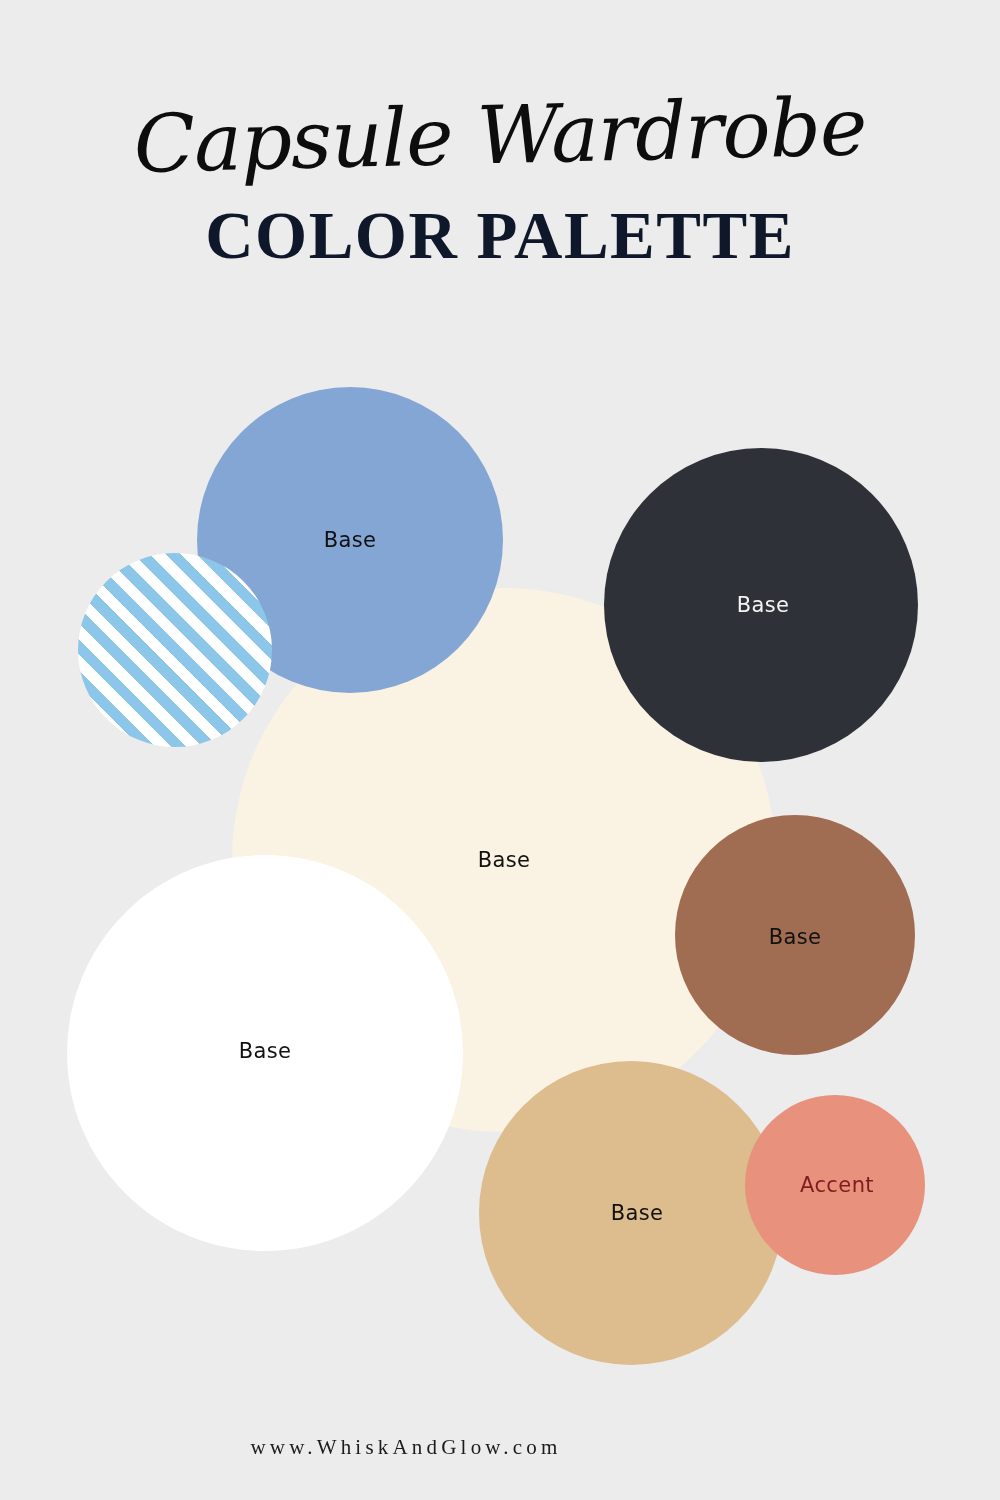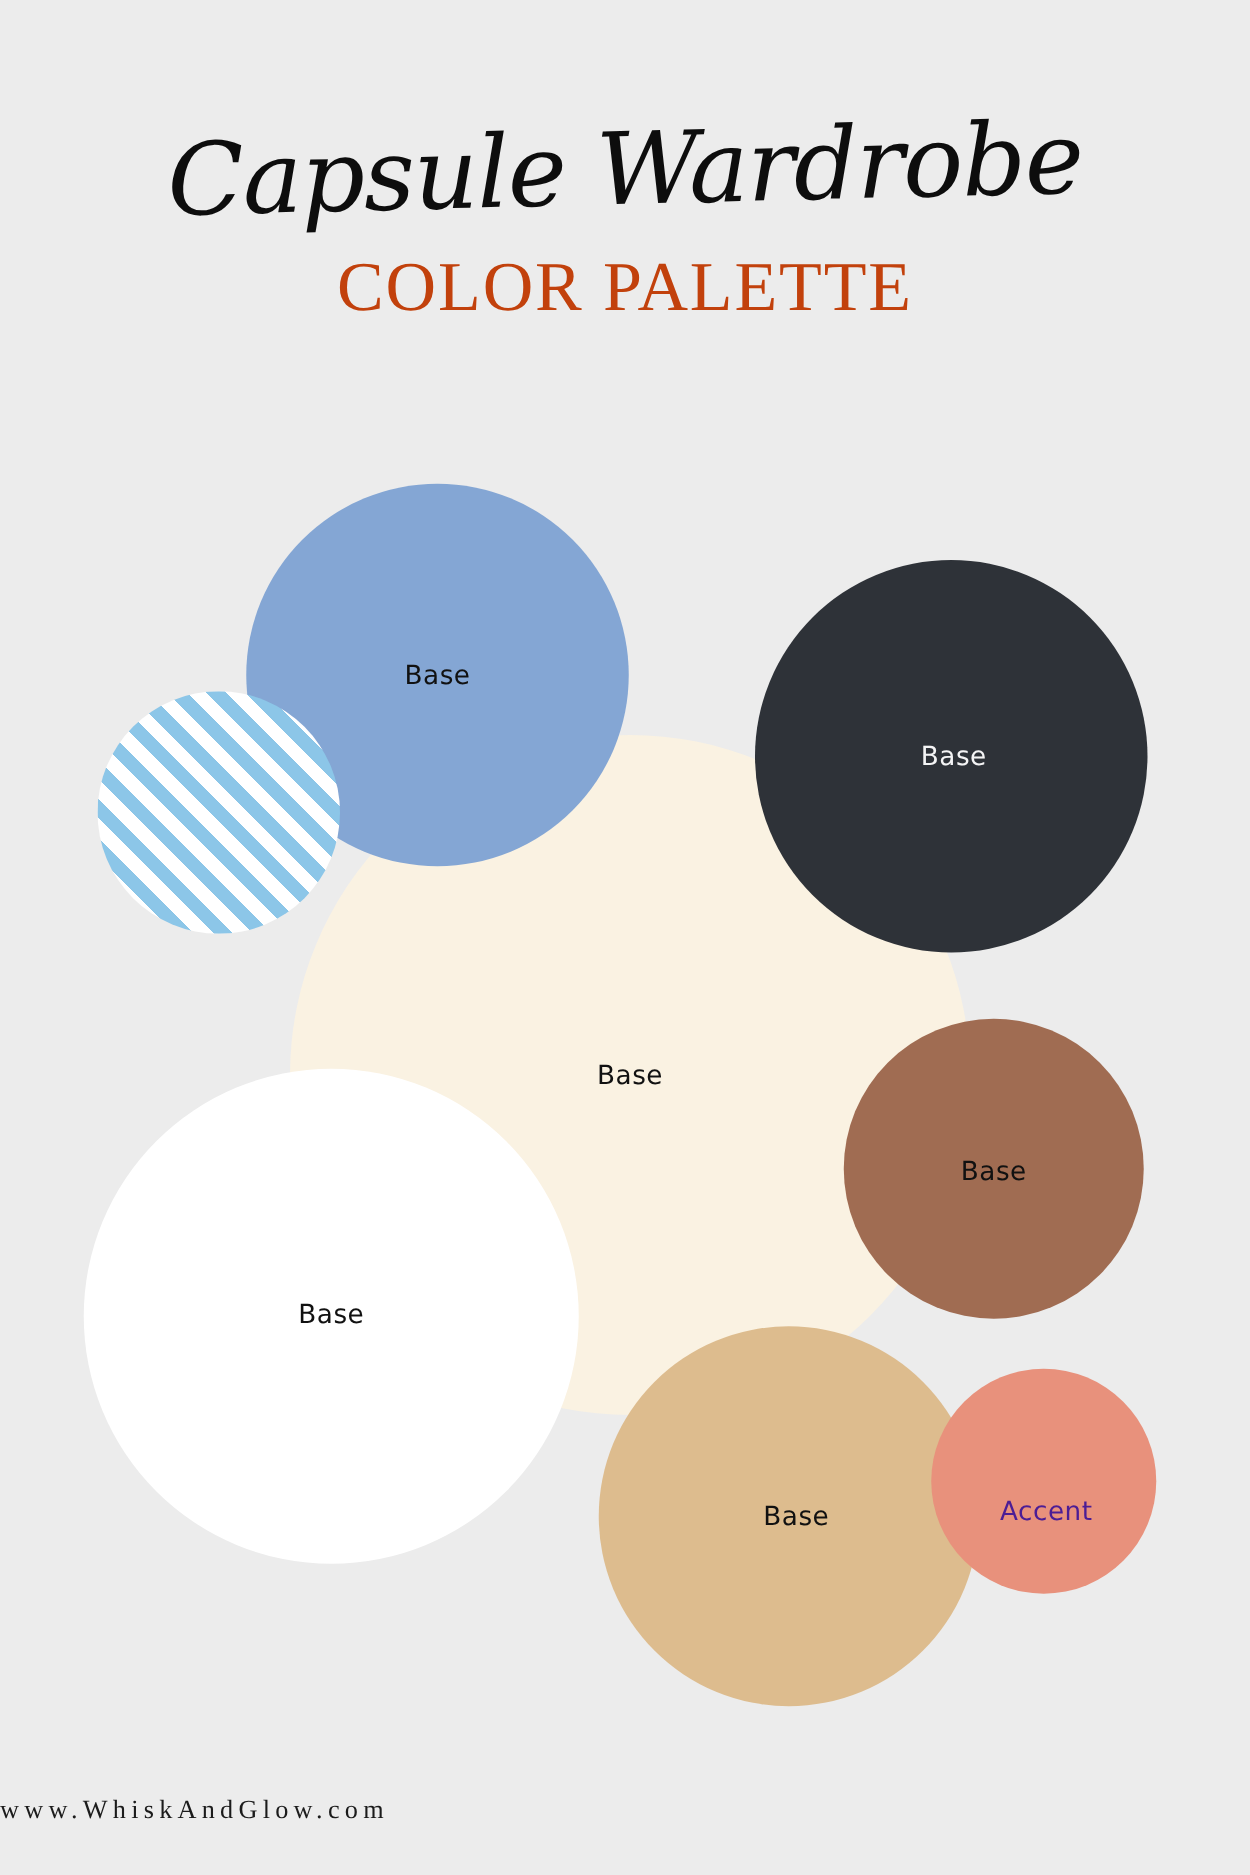--- a/index.html
+++ b/index.html
@@ -38,24 +38,24 @@
     line-height: 1;
     color: #0d0d0d;
     letter-spacing: -1px;
     margin-top: 96px;
     transform: rotate(-1.4deg);
     
     font-synthesis: none;
   }
   .serif-title {
     font-family: "Liberation Serif", "DejaVu Serif", serif;
-    font-weight: 400;
-    font-size: 56px;
+    font-weight: 700;
+    font-size: 67px;
     line-height: 1;
-    color: #c2410c;
+    color: #0f172a;
     letter-spacing: 1.5px;
     margin-top: 26px;
   }
 
   
   .swatches {
     position: absolute;
     left: 0;
     top: 0;
     width: 1000px;
@@ -90,20 +90,21 @@
       #ffffff 22px
     );
   }
 
   
   .footer {
     position: absolute;
     left: 0;
     bottom: 0;
     width: 812px;
+    text-align: center;
     padding-bottom: 40px;
   }
   .footer-url {
     font-family: "Liberation Serif", "DejaVu Serif", serif;
     font-size: 21px;
     letter-spacing: 4.2px;
     color: #1b1b1b;
   }
 </style>
 </head>
@@ -124,20 +125,20 @@
       <div class="swatch" style="left: 67px; top: 855px; width: 396px; height: 396px; z-index: 3; background: rgb(255, 255, 255);"></div>
       <div class="swatch-label" style="left: 265px; top: 1051px; color: rgb(17, 17, 17); z-index: 13;">Base</div>
       <div class="swatch" style="left: 479px; top: 1061px; width: 304px; height: 304px; z-index: 3; background: rgb(221, 188, 142);"></div>
       <div class="swatch-label" style="left: 637px; top: 1213px; color: rgb(17, 17, 17); z-index: 13;">Base</div>
       <div class="swatch" style="left: 197px; top: 387px; width: 306px; height: 306px; z-index: 4; background: rgb(132, 166, 212);"></div>
       <div class="swatch-label" style="left: 350px; top: 540px; color: rgb(17, 17, 17); z-index: 14;">Base</div>
       <div class="swatch" style="left: 604px; top: 448px; width: 314px; height: 314px; z-index: 4; background: rgb(46, 50, 56);"></div>
       <div class="swatch-label" style="left: 763px; top: 605px; color: rgb(244, 244, 245); z-index: 14;">Base</div>
       <div class="swatch stripes" style="left: 78px; top: 553px; width: 194px; height: 194px; z-index: 5; background-color: rgb(255, 255, 255); background-image: repeating-linear-gradient(45deg, rgb(140, 198, 232) 0px, rgb(140, 198, 232) 11px, rgb(255, 255, 255) 11px, rgb(255, 255, 255) 22px);"></div>
       <div class="swatch" style="left: 745px; top: 1095px; width: 180px; height: 180px; z-index: 6; background: rgb(232, 145, 124);"></div>
-      <div class="swatch-label" style="left: 837px; top: 1185px; color: #4c1d95; z-index: 16; margin-top: 24px;">Accent</div>
+      <div class="swatch-label" style="left: 837px; top: 1185px; color: #7f1d1d; z-index: 16;">Accent</div>
     </div>
 
   <div class="footer">
     <div class="footer-url">www.WhiskAndGlow.com</div>
   </div>
 
 </div>
 
 </body></html>

